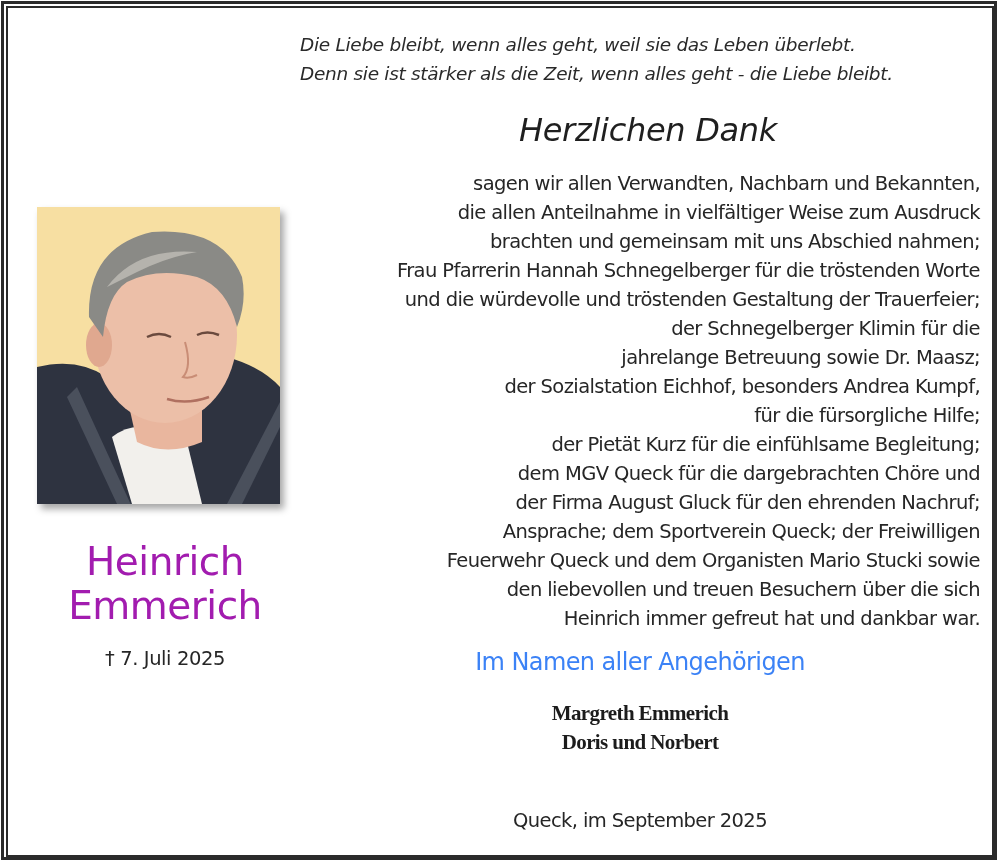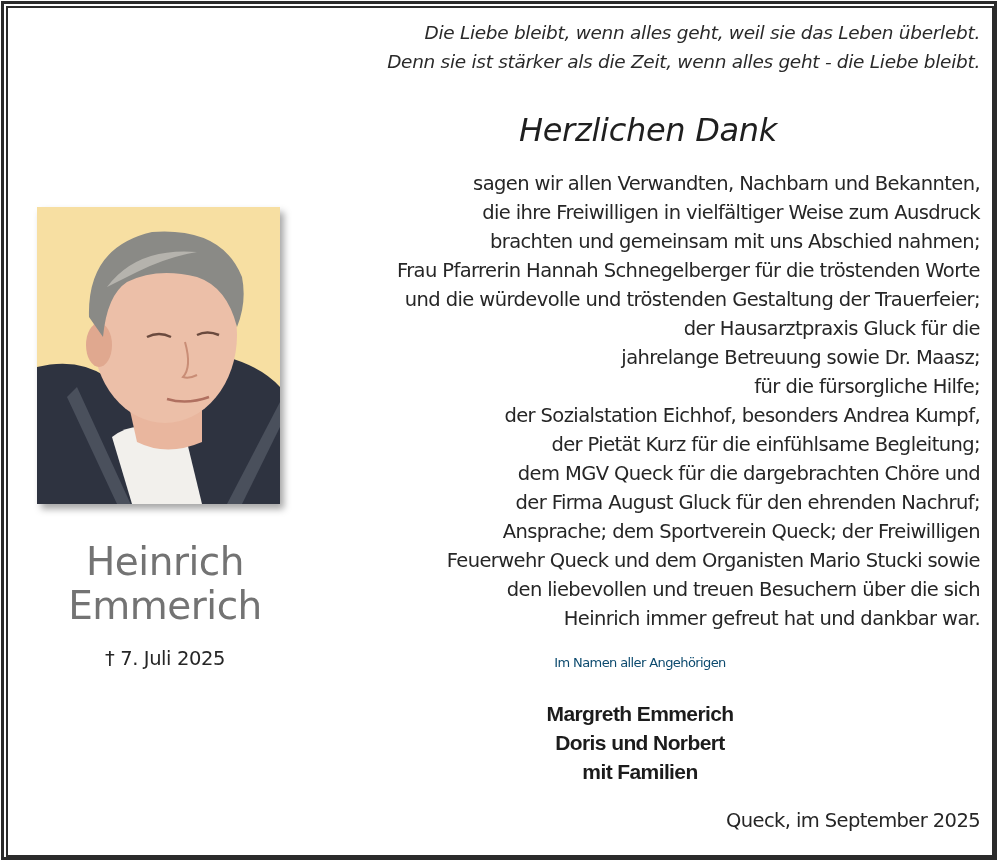--- a/index.html
+++ b/index.html
@@ -6,59 +6,59 @@
   body { width: 1000px; height: 863px; position: relative; overflow: hidden; }
   .frame-outer {
     position: absolute; left: 1px; top: 1px; width: 996px; height: 859px;
     border: 3px solid #2b2b2b; box-sizing: border-box;
   }
   .frame-inner {
     position: absolute; left: 6px; top: 6px; width: 988px; height: 851px;
     border: 2px solid #2b2b2b; box-sizing: border-box;
   }
   .motto {
-    position: absolute; left: 300px; width: 680px; top: 18px; text-align: right;
+    position: absolute; left: 300px; width: 680px; top: 30px; text-align: left;
     font-family: "DejaVu Sans", sans-serif; font-style: italic; font-size: 18.5px; line-height: 29px;
     color: #2a2a2a; letter-spacing: -0.3px;
   }
   .title {
     position: absolute; left: 308px; width: 680px; top: 106px; text-align: center;
     font-family: "DejaVu Sans", sans-serif; font-style: italic; font-size: 32px; line-height: 48px;
     color: #1f1f1f; letter-spacing: -0.3px;
   }
   .body-text {
     position: absolute; left: 300px; width: 680px; top: 169px; text-align: right;
     font-family: "DejaVu Sans", sans-serif; font-size: 19.5px; line-height: 29px;
     color: #262626; letter-spacing: -0.6px;
   }
   .body-text .line { display: block; white-space: nowrap; }
   .on-behalf {
     position: absolute; left: 300px; width: 680px; top: 648px; text-align: center;
-    font-family: "DejaVu Sans", sans-serif; font-size: 13px; line-height: 29px;
-    color: #0c4a6e; letter-spacing: -0.6px;
+    font-family: "DejaVu Sans", sans-serif; font-size: 24px; line-height: 29px;
+    color: #3b82f6; letter-spacing: -0.6px;
   }
   .signers {
     position: absolute; left: 300px; width: 680px; top: 699px; text-align: center;
-    font-family: Liberation Sans, sans-serif; font-weight: bold; font-size: 21px; line-height: 29px;
+    font-family: Liberation Serif, serif; font-weight: bold; font-size: 21px; line-height: 29px;
     color: #1c1c1c; letter-spacing: -0.6px;
   }
   .signers .line { display: block; }
   .place-date {
-    position: absolute; left: 300px; width: 680px; top: 806px; text-align: right;
+    position: absolute; left: 300px; width: 680px; top: 806px; text-align: center;
     font-family: "DejaVu Sans", sans-serif; font-size: 19.5px; line-height: 29px;
     color: #262626; letter-spacing: -0.6px;
   }
   .photo {
     position: absolute; left: 37px; top: 207px; width: 243px; height: 297px;
     background: #f7dfa2; overflow: hidden;
     box-shadow: 4px 5px 7px rgba(0,0,0,0.35);
   }
   .name {
     position: absolute; left: 20px; width: 290px; top: 540px; text-align: center;
-    font-family: "DejaVu Sans", sans-serif; font-size: 39px; line-height: 44px; color: #737373;
+    font-family: "DejaVu Sans", sans-serif; font-size: 39px; line-height: 44px; color: #a21caf;
     letter-spacing: -0.5px;
   }
   .name .line { display: block; }
   .dates {
     position: absolute; left: 20px; width: 290px; top: 644px; text-align: center;
     font-family: "DejaVu Sans", sans-serif; font-size: 19.5px; line-height: 30px; color: #262626;
     letter-spacing: -0.4px;
   }
   .dates .line { display: block; }
 </style>
@@ -70,43 +70,42 @@
 
 <div class="motto">
   <span style="display:block">Die Liebe bleibt, wenn alles geht, weil sie das Leben überlebt.</span>
   <span style="display:block">Denn sie ist stärker als die Zeit, wenn alles geht - die Liebe bleibt.</span>
 </div>
 
 <div class="title">Herzlichen Dank</div>
 
 <div class="body-text">
   <span class="line">sagen wir allen Verwandten, Nachbarn und Bekannten,</span>
-  <span class="line">die ihre Freiwilligen in vielfältiger Weise zum Ausdruck</span>
+  <span class="line">die allen Anteilnahme in vielfältiger Weise zum Ausdruck</span>
   <span class="line">brachten und gemeinsam mit uns Abschied nahmen;</span>
   <span class="line">Frau Pfarrerin Hannah Schnegelberger für die tröstenden Worte</span>
   <span class="line">und die würdevolle und tröstenden Gestaltung der Trauerfeier;</span>
-  <span class="line">der Hausarztpraxis Gluck für die</span>
+  <span class="line">der Schnegelberger Klimin für die</span>
   <span class="line">jahrelange Betreuung sowie Dr. Maasz;</span>
+  <span class="line">der Sozialstation Eichhof, besonders Andrea Kumpf,</span>
   <span class="line">für die fürsorgliche Hilfe;</span>
-  <span class="line">der Sozialstation Eichhof, besonders Andrea Kumpf,</span>
   <span class="line">der Pietät Kurz für die einfühlsame Begleitung;</span>
   <span class="line">dem MGV Queck für die dargebrachten Chöre und</span>
   <span class="line">der Firma August Gluck für den ehrenden Nachruf;</span>
   <span class="line">Ansprache; dem Sportverein Queck; der Freiwilligen</span>
   <span class="line">Feuerwehr Queck und dem Organisten Mario Stucki sowie</span>
   <span class="line">den liebevollen und treuen Besuchern über die sich</span>
   <span class="line">Heinrich immer gefreut hat und dankbar war.</span>
 </div>
 
 <div class="on-behalf">Im Namen aller Angehörigen</div>
 
 <div class="signers">
   <span class="line">Margreth Emmerich</span>
   <span class="line">Doris und Norbert</span>
-  <span class="line">mit Familien</span>
 </div>
 
 <div class="place-date">Queck, im September 2025</div>
 
 <div class="photo" role="img" aria-label="Portrait photo of Heinrich Emmerich">
   <svg width="243" height="297" viewBox="0 0 243 297" xmlns="http://www.w3.org/2000/svg">
     <rect x="0" y="0" width="243" height="297" fill="#f7dfa2"></rect>
 
     <path d="M0 160 Q40 150 70 170 L110 215 L150 205 L190 150 Q225 160 243 180 L243 297 L0 297 Z" fill="#2e3340"></path>
 

